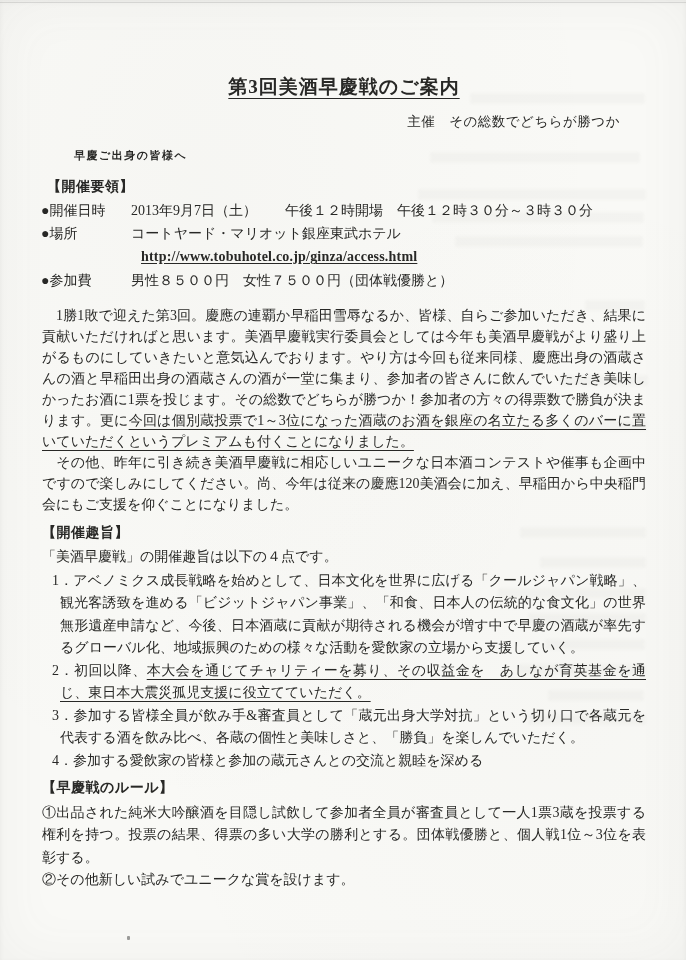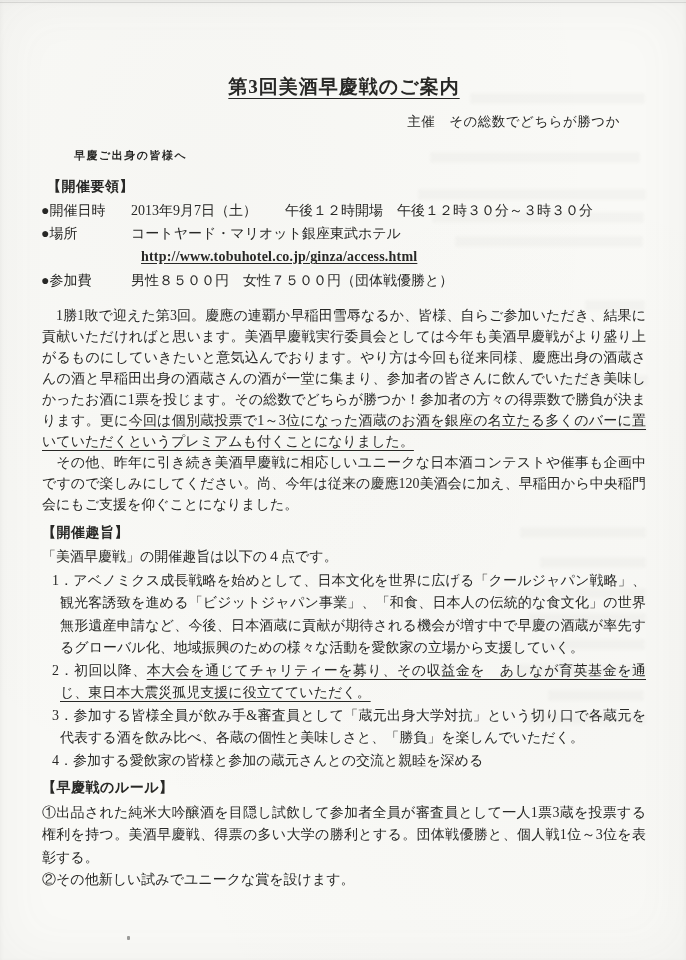--- a/index.html
+++ b/index.html
@@ -131,18 +131,18 @@
       <div class="sec-heading">【開催趣旨】</div>
       <p class="lead">「美酒早慶戦」の開催趣旨は以下の４点です。</p>
       <div class="p-item"><span>1．</span><span>アベノミクス成長戦略を始めとして、日本文化を世界に広げる「クールジャパン戦略」、観光客誘致を進める「ビジットジャパン事業」、「和食、日本人の伝統的な食文化」の世界無形遺産申請など、今後、日本酒蔵に貢献が期待される機会が増す中で早慶の酒蔵が率先するグローバル化、地域振興のための様々な活動を愛飲家の立場から支援していく。</span><span class="ul"></span></div>
       <div class="p-item"><span>2．</span><span>初回以降、</span><span class="ul">本大会を通じてチャリティーを募り、その収益金を　あしなが育英基金を通じ、東日本大震災孤児支援に役立てていただく。</span></div>
       <div class="p-item"><span>3．</span><span>参加する皆様全員が飲み手&amp;審査員として「蔵元出身大学対抗」という切り口で各蔵元を代表する酒を飲み比べ、各蔵の個性と美味しさと、「勝負」を楽しんでいただく。</span><span class="ul"></span></div>
       <div class="p-item"><span>4．</span><span>参加する愛飲家の皆様と参加の蔵元さんとの交流と親睦を深める</span><span class="ul"></span></div>
     </div>
 
     <div class="rules">
       <div class="sec-heading">【早慶戦のルール】</div>
-      <p>①出品された純米大吟醸酒を目隠し試飲して参加者全員が審査員として一人1票3蔵を投票する権利を持つ。美酒早慶戦、得票の多い大学の勝利とする。団体戦優勝と、個人戦1位～3位を表彰する。</p>
+      <p>①出品された純米大吟醸酒を目隠し試飲して参加者全員が審査員として一人1票3蔵を投票する権利を持つ。投票の結果、得票の多い大学の勝利とする。団体戦優勝と、個人戦1位～3位を表彰する。</p>
       <p>②その他新しい試みでユニークな賞を設けます。</p>
     </div>
 
   </div>
 </div>
 
 </body></html>

